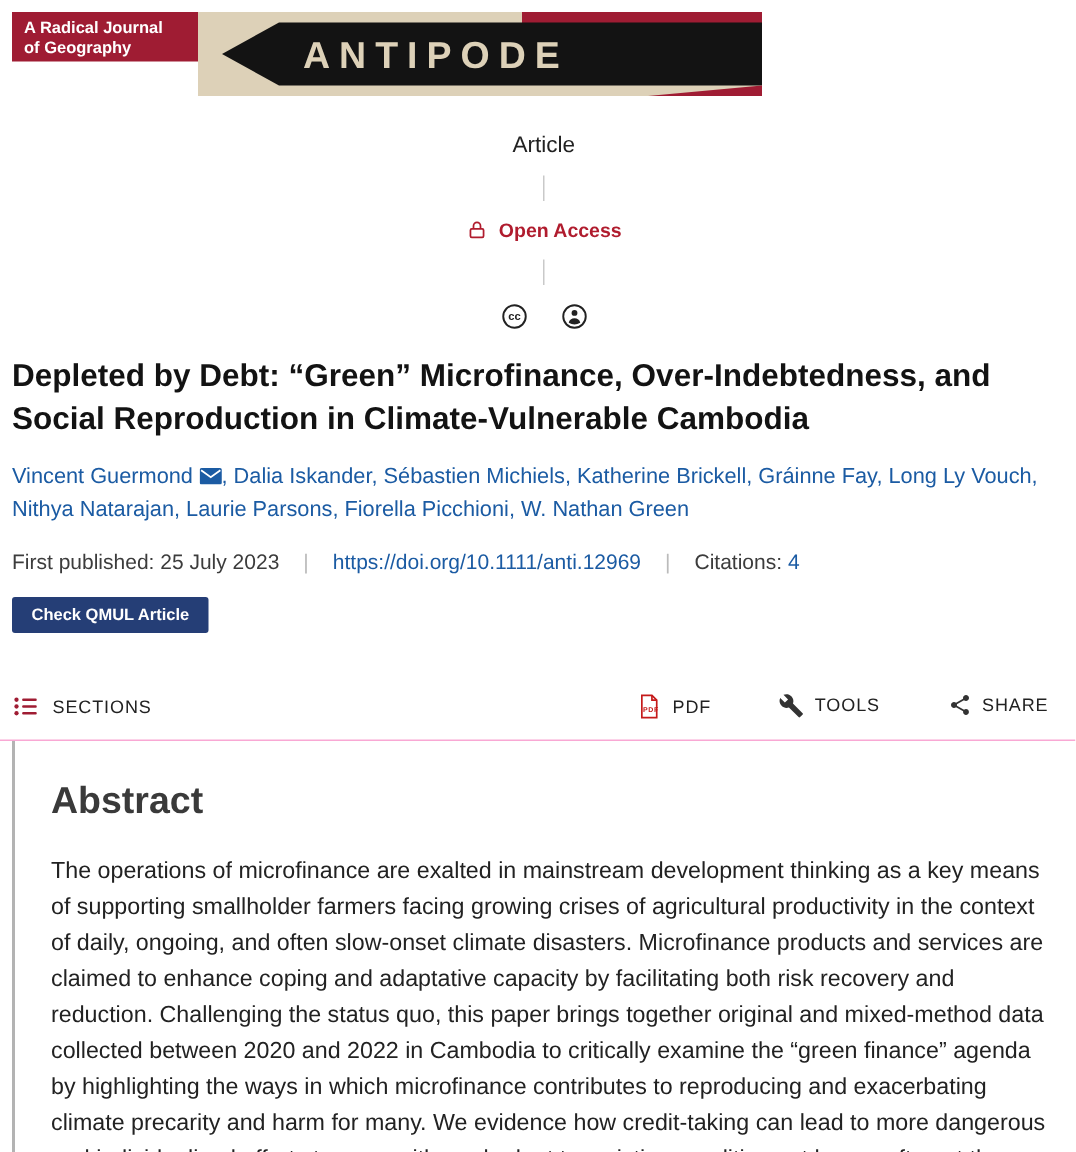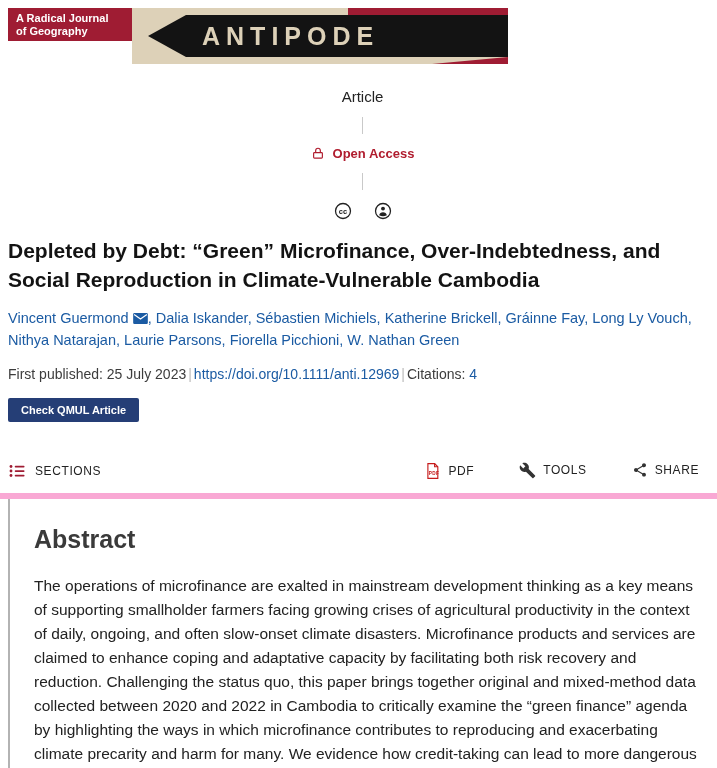--- a/index.html
+++ b/index.html
@@ -25,31 +25,31 @@
   .cc-group{display:flex;align-items:center;gap:22px;}
 
   .title{font-size:21px;font-weight:bold;color:#131313;line-height:1.4;
     margin:16px 16px 0 8px;max-width:700px;}
 
   .authors{margin:12px 16px 0 8px;font-size:14.5px;color:var(--link-blue);
     line-height:1.55;max-width:700px;}
   .author{cursor:pointer;}
   .envelope-icon{vertical-align:-1px;}
 
-  .pub-row{display:flex;align-items:center;gap:2px;margin:14px 0 0 8px;
+  .pub-row{display:flex;align-items:center;gap:16px;margin:14px 0 0 8px;
     font-size:14px;color:#3c3c3c;}
   .pub-sep{color:#bbb;}
   .doi-link,.citations-count{color:var(--link-blue);text-decoration:none;cursor:pointer;}
 
   .library-btn{margin:16px 0 0 8px;display:inline-block;background:var(--button-navy);
     color:#fff;font-size:11px;font-weight:bold;padding:6px 13px;border:none;
     border-radius:2px;cursor:pointer;font-family:"Liberation Sans",sans-serif;}
 
   .toolbar{margin-top:28px;display:flex;justify-content:space-between;align-items:center;
-    padding:12px 18px 13px 8px;border-bottom:6px solid #f9a8d4;}
+    padding:12px 18px 13px 8px;border-bottom:1px solid #f9a8d4;}
   .toolbar-left{display:flex;align-items:center;gap:9px;font-size:12px;color:#222;
     letter-spacing:.6px;cursor:pointer;}
   .toolbar-right{display:flex;align-items:flex-start;gap:45px;}
   .tool-item{display:flex;align-items:center;gap:7px;font-size:12px;color:#222;
     letter-spacing:.6px;cursor:pointer;}
 
   .abstract-wrap{margin-left:8px;border-left:2px solid #b3b3b3;
     padding:26px 18px 0 24px;height:400px;}
   .abstract-heading{font-size:25px;font-weight:bold;color:#3a3a3a;margin:0;}
   .abstract-text{margin:20px 0 0;font-size:15.5px;line-height:24px;color:#222;

